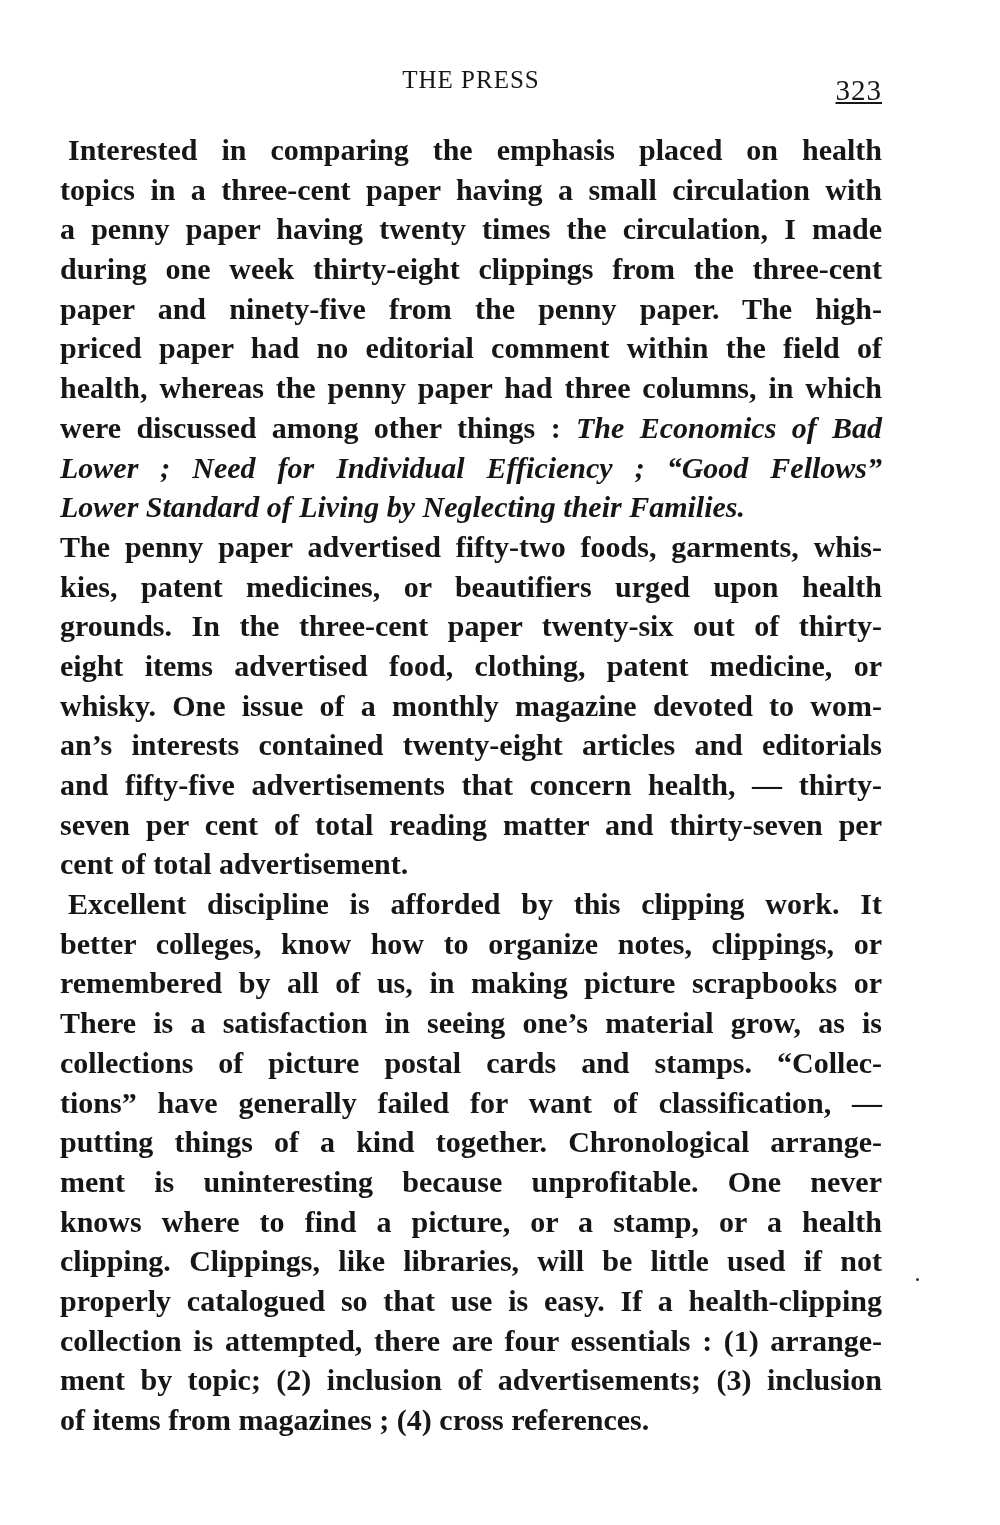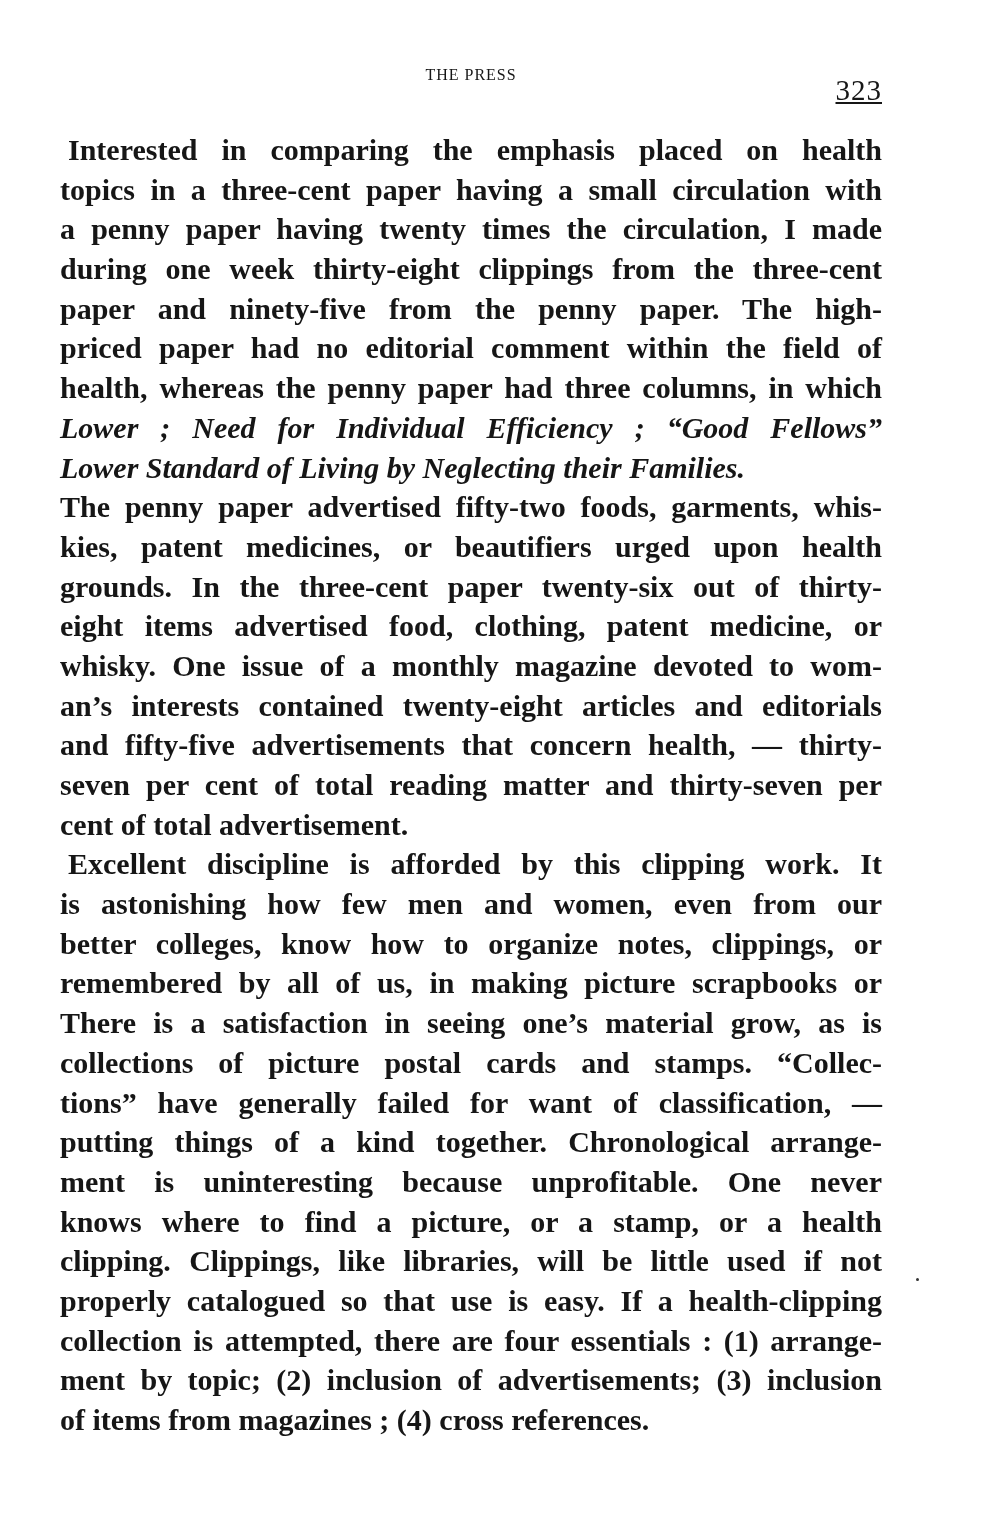--- a/index.html
+++ b/index.html
@@ -1,19 +1,19 @@
 <!DOCTYPE html>
 <html><head>
 <meta charset="utf-8">
 <style>
   html, body { margin: 0; padding: 0; background: #ffffff; }
   body { width: 1000px; height: 1525px; position: relative; overflow: hidden; color: #161616; }
   .page { position: absolute; left: 0; top: 0; width: 1000px; height: 1525px; font-family: "Liberation Serif", "DejaVu Serif", serif; }
   .running-head { position: absolute; top: 64px; left: 60px; width: 822px; height: 40px; }
-  .running-title { position: absolute; left: 0; right: 0; text-align: center; font-size: 16px; letter-spacing: 1px; top: 2px; }
+  .running-title { position: absolute; left: 0; right: 0; text-align: center; font-size: 25px; letter-spacing: 1px; top: 2px; }
   .folio { position: absolute; right: 0; top: 10px; font-size: 29px; letter-spacing: 1px; text-decoration: underline; }
   .body-text { position: absolute; top: 130px; left: 60px; width: 822px; }
   .line { height: 39.7px; line-height: 39.7px; font-size: 30px; white-space: nowrap; text-align: justify; text-align-last: justify; display: block; font-weight: bold; }
   .line.last { text-align-last: left; }
   .line.indent { padding-left: 8px; }
   .line i { font-style: italic; }
   .stray-mark { position: absolute; left: 916px; top: 1278px; width: 3px; height: 3px; background: #333; border-radius: 50%; }
 </style>
 </head>
 <body>
@@ -26,35 +26,35 @@
 
   <div class="body-text">
     <div class="paragraph">
         <span class="line indent"><span>Interested in comparing the emphasis placed on health</span></span>
         <span class="line"><span>topics in a three-cent paper having a small circulation with</span></span>
         <span class="line"><span>a penny paper having twenty times the circulation, I made</span></span>
         <span class="line"><span>during one week thirty-eight clippings from the three-cent</span></span>
         <span class="line"><span>paper and ninety-five from the penny paper. The high-</span></span>
         <span class="line"><span>priced paper had no editorial comment within the field of</span></span>
         <span class="line"><span>health, whereas the penny paper had three columns, in which</span></span>
+        <span class="line"><span>were discussed among other things : </span><i>The Economics of Bad</i></span>
         <span class="line"><i>Lower ; Need for Individual Efficiency ; “Good Fellows”</i></span>
         <span class="line last"><i>Lower Standard of Living by Neglecting their Families.</i></span>
         <span class="line"><span>The penny paper advertised fifty-two foods, garments, whis-</span></span>
         <span class="line"><span>kies, patent medicines, or beautifiers urged upon health</span></span>
         <span class="line"><span>grounds. In the three-cent paper twenty-six out of thirty-</span></span>
         <span class="line"><span>eight items advertised food, clothing, patent medicine, or</span></span>
         <span class="line"><span>whisky. One issue of a monthly magazine devoted to wom-</span></span>
         <span class="line"><span>an’s interests contained twenty-eight articles and editorials</span></span>
         <span class="line"><span>and fifty-five advertisements that concern health, — thirty-</span></span>
         <span class="line"><span>seven per cent of total reading matter and thirty-seven per</span></span>
         <span class="line last"><span>cent of total advertisement.</span></span>
       </div>
     <div class="paragraph">
         <span class="line indent"><span>Excellent discipline is afforded by this clipping work. It</span></span>
-        <span class="line"><span>is astonishing how few men and women, even from our</span></span>
         <span class="line"><span>better colleges, know how to organize notes, clippings, or</span></span>
         <span class="line"><span>remembered by all of us, in making picture scrapbooks or</span></span>
         <span class="line"><span>There is a satisfaction in seeing one’s material grow, as is</span></span>
         <span class="line"><span>collections of picture postal cards and stamps. “Collec-</span></span>
         <span class="line"><span>tions” have generally failed for want of classification, —</span></span>
         <span class="line"><span>putting things of a kind together. Chronological arrange-</span></span>
         <span class="line"><span>ment is uninteresting because unprofitable. One never</span></span>
         <span class="line"><span>knows where to find a picture, or a stamp, or a health</span></span>
         <span class="line"><span>clipping. Clippings, like libraries, will be little used if not</span></span>
         <span class="line"><span>properly catalogued so that use is easy. If a health-clipping</span></span>

